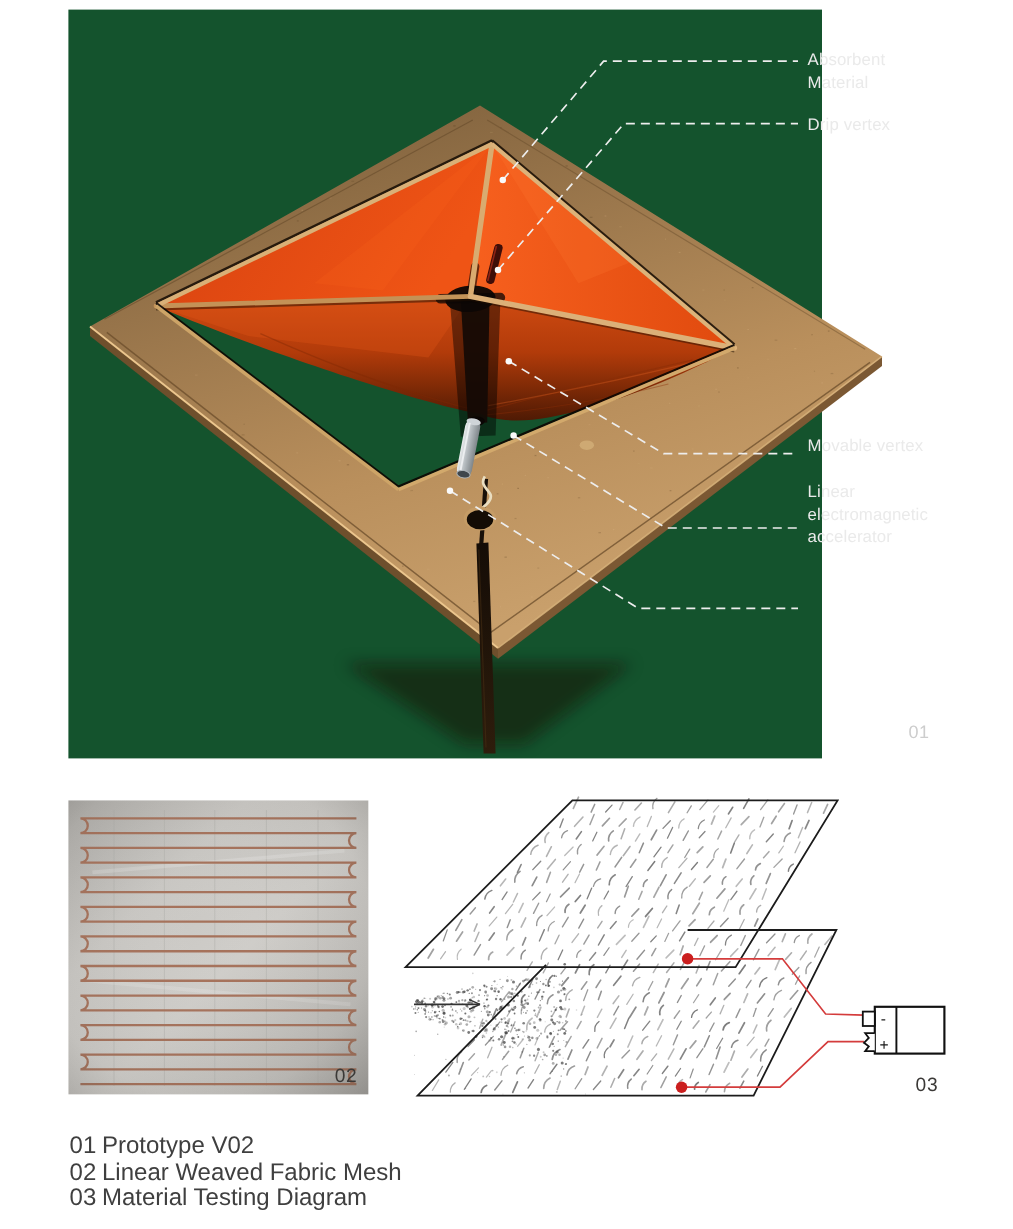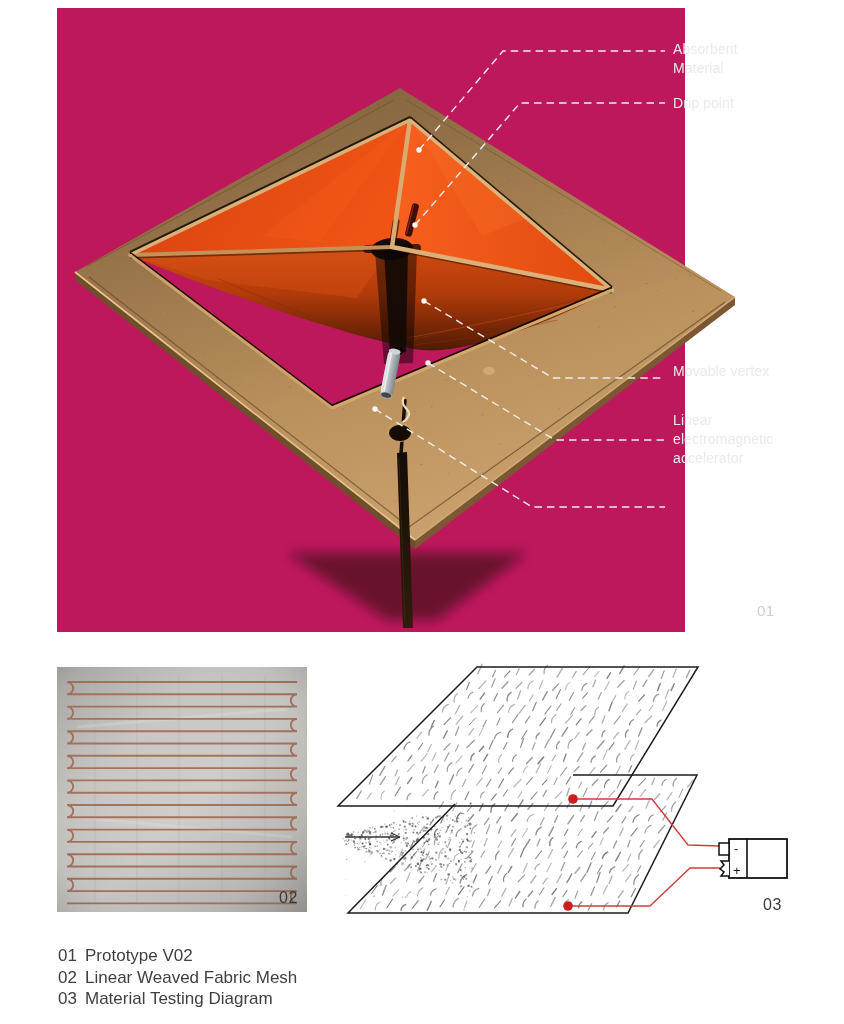--- a/index.html
+++ b/index.html
@@ -1,28 +1,28 @@
 <!DOCTYPE html>
 <html><head>
 <meta charset="utf-8">
 <style>
   html,body{margin:0;padding:0;background:#ffffff;}
   .page{position:relative;width:844px;height:1024px;background:#ffffff;overflow:hidden;
         font-family:"Liberation Sans",sans-serif;}
-  .photo{position:absolute;left:57px;top:8px;width:628px;height:624px;background:#be185d;}
+  .photo{position:absolute;left:57px;top:8px;width:628px;height:624px;background:#14532d;}
   .photo svg{position:absolute;left:0;top:0;}
   .callout-label{position:absolute;left:616px;width:114px;color:#eaeaea;font-size:14px;
                  line-height:19px;white-space:pre-line;letter-spacing:.1px;}
   .fig-label{position:absolute;font-size:15px;letter-spacing:.5px;}
   .fig-label.light{color:#cdcdcd;}
   .fig-label.dark{color:#3b3937;font-size:16px;}
   .mesh{position:absolute;left:57px;top:667px;width:250px;height:245px;
         background:linear-gradient(135deg,#aeaca8 0%,#c9c7c3 30%,#cfcdc9 55%,#c1bfbb 80%,#b5b3af 100%);}
   .diagram{position:absolute;left:330px;top:660px;width:514px;height:272px;}
-  .captions{position:absolute;left:58px;top:945px;color:#3f3f3f;font-size:17px;line-height:21.5px;}
+  .captions{position:absolute;left:58px;top:945px;color:#3f3f3f;font-size:20px;line-height:21.5px;}
   .cap-row{white-space:nowrap;}
   .cap-num{display:inline-block;width:27px;}
   svg text{font-family:"Liberation Sans",sans-serif;}
 </style>
 </head>
 <body>
 
 <div class="page">
 
   <div class="photo">
@@ -217,23 +217,23 @@
         <circle cx="362" cy="142" r="2.7"></circle>
         <circle cx="358" cy="217" r="2.7"></circle>
         <circle cx="367" cy="293" r="2.7"></circle>
         <circle cx="371" cy="355" r="2.7"></circle>
         <circle cx="318" cy="401" r="2.7"></circle>
       </g>
     </svg>
 
     <div class="callout-label" style="top:32px">Absorbent
 Material</div>
-    <div class="callout-label" style="top:86px">Drip point</div>
+    <div class="callout-label" style="top:86px">Drip vertex</div>
     <div class="callout-label" style="top:354px">Movable vertex</div>
-    <div class="callout-label" style="top:403px">Linear
+    <div class="callout-label" style="top:392px">Linear
 electromagnetic
 accelerator</div>
     <div class="fig-label light" style="left:700px;top:594px">01</div>
   </div>
 
   <div class="mesh">
     <svg width="250" height="245" viewBox="0 0 250 245">
       <defs>
         <radialGradient id="gVig" cx="0.45" cy="0.45" r="0.8">
           <stop offset="0" stop-color="rgba(255,255,255,0)"></stop>

